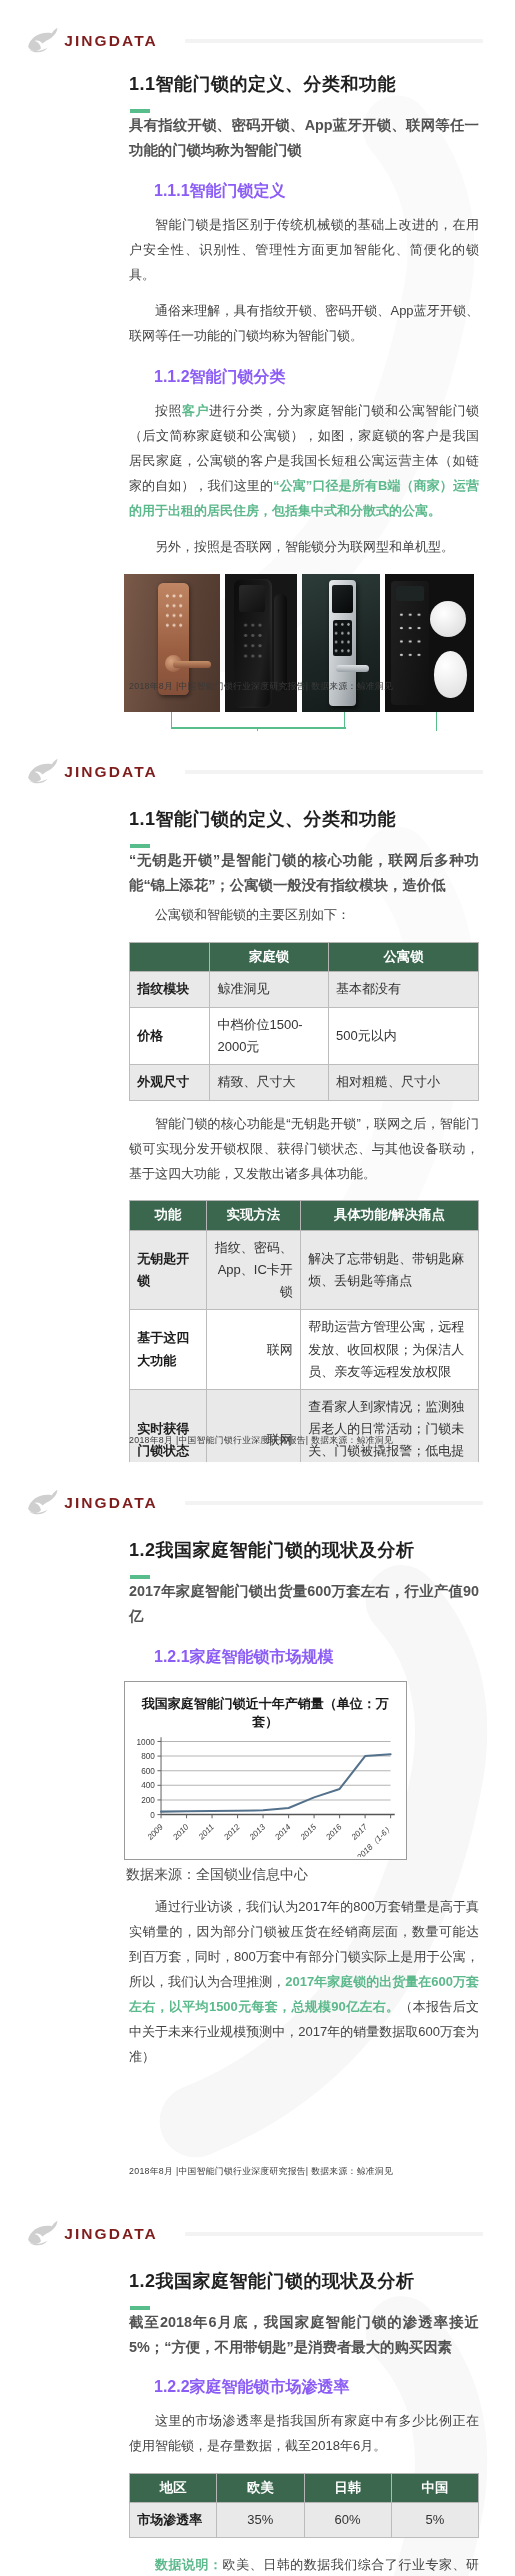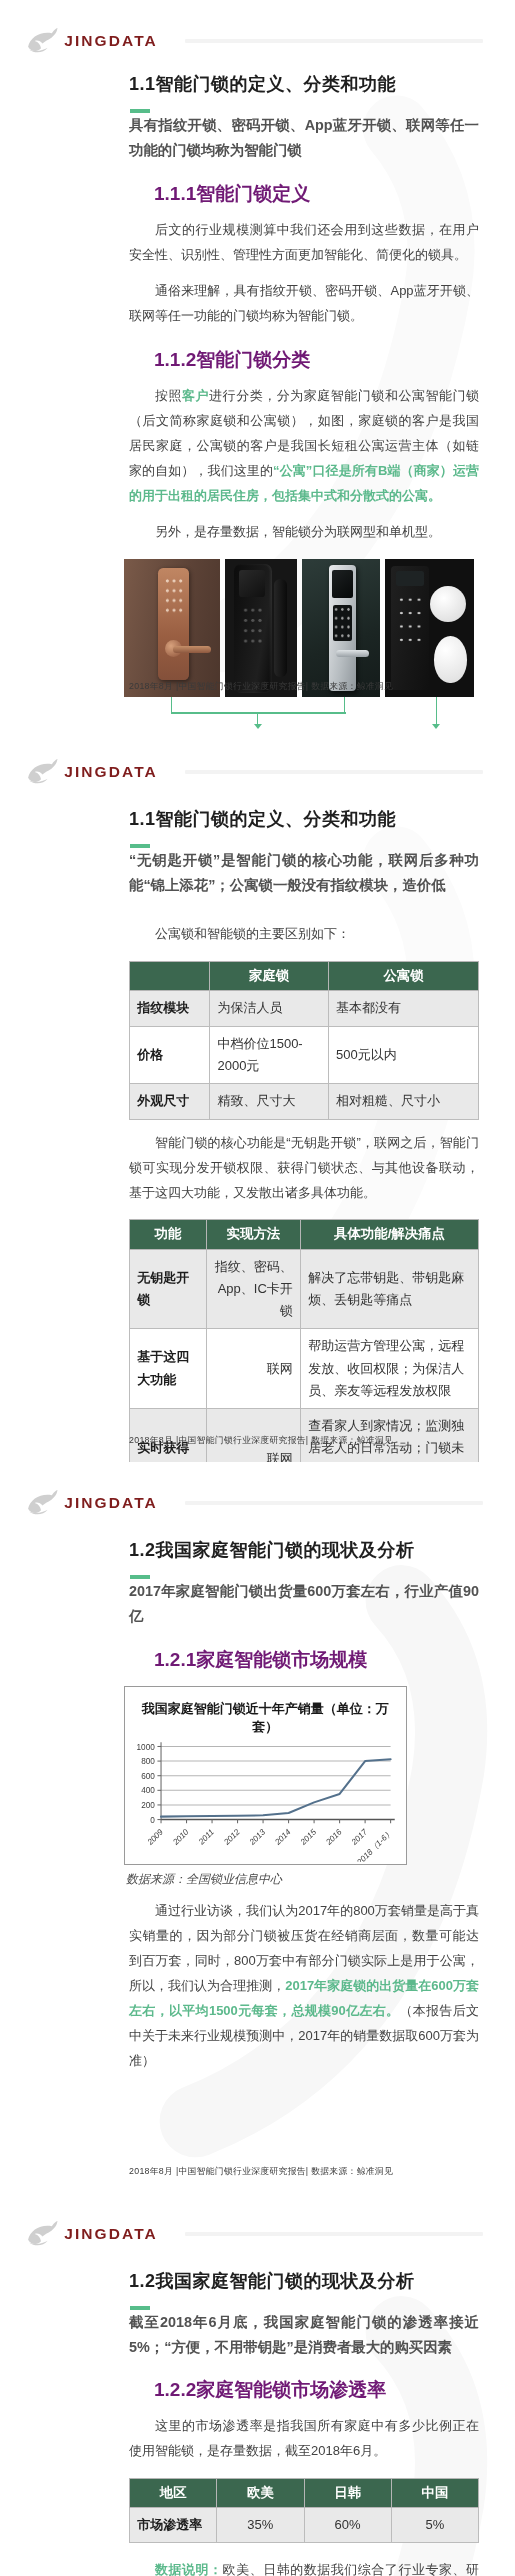--- a/index.html
+++ b/index.html
@@ -13,42 +13,42 @@
   
   .brandbar{position:absolute;top:27px;left:25px;right:32px;display:flex;align-items:center;z-index:2;}
   .logo-ic{width:33px;height:28px;flex:0 0 auto;}
   .logo-tx{font-size:15.5px;font-weight:bold;color:#7f1d1d;letter-spacing:2.1px;margin-left:6.2px;white-space:nowrap;}
   .brandrule{flex:1;height:4.1px;background:#f3f3f3;margin-left:27px;border-radius:1px;}
   
   .content{position:absolute;left:129px;width:350px;top:0;z-index:1;}
   h1.title{margin:0;font-size:18px;line-height:1.25;font-weight:bold;color:#1f1f1f;letter-spacing:0.5px;}
   .dash{width:19.6px;height:4.6px;background:var(--accent);margin:13.4px 0 0 1px;}
   .subtitle{font-size:14.4px;font-weight:bold;color:#525252;line-height:1.7;margin-top:0;text-align:justify;}
-  .h2{font-size:19px;font-weight:bold;color:#701a75;margin:18.5px 0 0 25px;}
+  .h2{font-size:16px;font-weight:bold;color:#8b5cf6;margin:18.5px 0 0 25px;}
   p.body{font-size:13px;color:#424242;line-height:1.92;margin:11.3px 0 0 0;text-indent:2em;text-align:justify;}
   p.body .g{color:var(--greentext);font-weight:bold;}
   .footer{position:absolute;left:129px;top:704px;font-size:8.8px;color:#3a3a3a;z-index:1;letter-spacing:0.3px;}
   .slide1 .footer{top:681px;}
   
   table.dtable{border-collapse:collapse;width:350px;margin-top:13.4px;font-size:13px;background:#fff;}
   table.dtable th{background:var(--tblhead);color:#fff;font-weight:bold;text-align:center;padding:5.2px 4.1px;border:1px solid #b5b5b5;font-size:13.4px;}
   table.dtable td{border:1px solid #bcbcbc;padding:6.2px 7.2px;line-height:1.7;color:#333;text-align:left;vertical-align:middle;}
   table.dtable tbody tr:nth-child(odd) td{background:#e9e9e9;}
   table.dtable td:first-child{font-weight:bold;color:#1d1d1d;}
   table.t1 col.c1{width:23%}table.t1 col.c2{width:34%}table.t1 col.c3{width:43%}
   table.t2 col.c1{width:22%}table.t2 col.c2{width:27%}table.t2 col.c3{width:51%}
   table.t2 td:nth-child(2){text-align:right;}
   table.t3 col{width:25%}
   table.t3 td:nth-child(n+2){text-align:center;}
   
   .chartbox{width:281px;margin:13.4px 0 0 -5.2px;border:1px solid #9a9a9a;background:#fff;}
   .charttitle{font-size:13px;font-weight:bold;color:#191919;text-align:center;padding:12.4px 4.1px 2.1px 4.1px;}
   .ctick{font-size:16px;fill:#3c3c3c;}
   .cxlab{font-size:16px;fill:#3c3c3c;font-style:italic;}
-  .chartsource{font-family:"Liberation Serif","DejaVu Serif",serif;font-style:italic;font-size:12px;color:#4a4a4a;margin:6.2px 0 0 -3.1px;}
+  .chartsource{font-family:"Liberation Serif","DejaVu Serif",serif;font-size:14px;color:#4a4a4a;margin:6.2px 0 0 -3.1px;}
   
   .photos{display:flex;gap:5.2px;margin:13.4px 0 0 -5.2px;width:355px;}
   .photo{position:relative;height:138px;overflow:hidden;flex:0 0 auto;}
   .ph1{width:96px;background:linear-gradient(100deg,#7a5a49,#5d4337 55%,#4c362c);}
   .ph1 .lp-bar{position:absolute;left:34px;top:9.3px;width:31px;height:112px;border-radius:5.2px;background:linear-gradient(180deg,#c08663,#9a5f42 60%,#84503a);box-shadow:1px 1.5px 4.1px rgba(0,0,0,.45);}
   .ph1 .lp-pad{position:absolute;left:40px;top:17.5px;width:19.6px;height:39px;background-image:radial-gradient(circle,rgba(255,240,225,.7) 1.3px,transparent 1.8px);background-size:6.7px 9.8px;}
   .ph1 .lp-knob{position:absolute;left:41px;top:81px;width:17.5px;height:17.5px;border-radius:50%;background:radial-gradient(circle at 35% 35%,#d8a27d,#8a5038);}
   .ph1 .lp-handle{position:absolute;left:49px;top:87px;width:38px;height:7.7px;border-radius:4.1px;background:linear-gradient(180deg,#c58f69,#8d583f);}
   .ph2{width:72px;background:#161616;}
   .ph2 .lp-bar{position:absolute;left:9.3px;top:5.2px;width:38px;height:129px;border-radius:7.2px;background:linear-gradient(100deg,#0c0c0c,#1f1f1f 70%,#090909);box-shadow:inset -1.5px 0 2.6px rgba(255,255,255,.08);}
@@ -87,25 +87,25 @@
         <path fill="#cfcfcf" d="M8 44 C20 52 36 50 44 40 C34 46 20 48 8 44 Z"></path>
       </svg>
       <span class="logo-tx">JINGDATA</span>
       <div class="brandrule"></div>
     </div>
     <div class="content">
       <h1 class="title" style="margin-top:73px">1.1智能门锁的定义、分类和功能</h1>
       <div class="dash"></div>
       <div class="subtitle">具有指纹开锁、密码开锁、App蓝牙开锁、联网等任一功能的门锁均称为智能门锁</div>
       <div class="h2">1.1.1智能门锁定义</div>
-      <p class="body">后文的行业规模测算中我们还会用到这些数据，在用户安全性、识别性、管理性方面更加智能化、简便化的锁具。</p>
+      <p class="body">智能门锁是指区别于传统机械锁的基础上改进的，在用户安全性、识别性、管理性方面更加智能化、简便化的锁具。</p>
       <p class="body">通俗来理解，具有指纹开锁、密码开锁、App蓝牙开锁、联网等任一功能的门锁均称为智能门锁。</p>
       <div class="h2" style="margin-top:17.5px">1.1.2智能门锁分类</div>
       <p class="body"><span>按照</span><span class="g">客户</span><span>进行分类，分为家庭智能门锁和公寓智能门锁（后文简称家庭锁和公寓锁），如图，家庭锁的客户是我国居民家庭，公寓锁的客户是我国长短租公寓运营主体（如链家的自如），我们这里的</span><span class="g">“公寓”口径是所有B端（商家）运营的用于出租的居民住房，包括集中式和分散式的公寓。</span></p>
-      <p class="body">另外，是存量数据，智能锁分为联网型和单机型。</p>
+      <p class="body">另外，按照是否联网，智能锁分为联网型和单机型。</p>
       <div class="photos">
         <div class="photo ph1">
           <div class="lp-bar"></div>
             <div class="lp-pad"></div>
             <div class="lp-knob"></div>
             <div class="lp-handle"></div>
         </div>
         <div class="photo ph2">
           <div class="lp-bar"></div>
             <div class="lp-screen"></div>
@@ -150,38 +150,38 @@
         <path fill="#cfcfcf" d="M6 38 C10 20 30 8 52 12 C58 4 62 2 63 2 C62 8 60 12 57 15 C50 24 40 26 34 32 C30 27 24 25 19 27 C26 29 30 34 31 41 C24 49 12 48 6 38 Z"></path>
         <path fill="#cfcfcf" d="M8 44 C20 52 36 50 44 40 C34 46 20 48 8 44 Z"></path>
       </svg>
       <span class="logo-tx">JINGDATA</span>
       <div class="brandrule"></div>
     </div>
     <div class="content">
       <h1 class="title" style="margin-top:77px">1.1智能门锁的定义、分类和功能</h1>
       <div class="dash"></div>
       <div class="subtitle">“无钥匙开锁”是智能门锁的核心功能，联网后多种功能“锦上添花”；公寓锁一般没有指纹模块，造价低</div>
-      <p class="body" style="margin-top:25px">公寓锁和智能锁的主要区别如下：</p>
+      <p class="body" style="margin-top:6px">公寓锁和智能锁的主要区别如下：</p>
       <table class="dtable t1">
         <colgroup>
             <col class="c1">
             <col class="c2">
             <col class="c3">
           </colgroup>
       <thead>
             <tr>
               <th></th>
               <th>家庭锁</th>
               <th>公寓锁</th>
             </tr>
           </thead>
           <tbody>
             <tr>
               <td>指纹模块</td>
-              <td>为保洁人员</td>
+              <td>鲸准洞见</td>
               <td>基本都没有</td>
             </tr>
             <tr>
               <td>价格</td>
               <td>中档价位1500-2000元</td>
               <td>500元以内</td>
             </tr>
             <tr>
               <td>外观尺寸</td>
               <td>精致、尺寸大</td>

